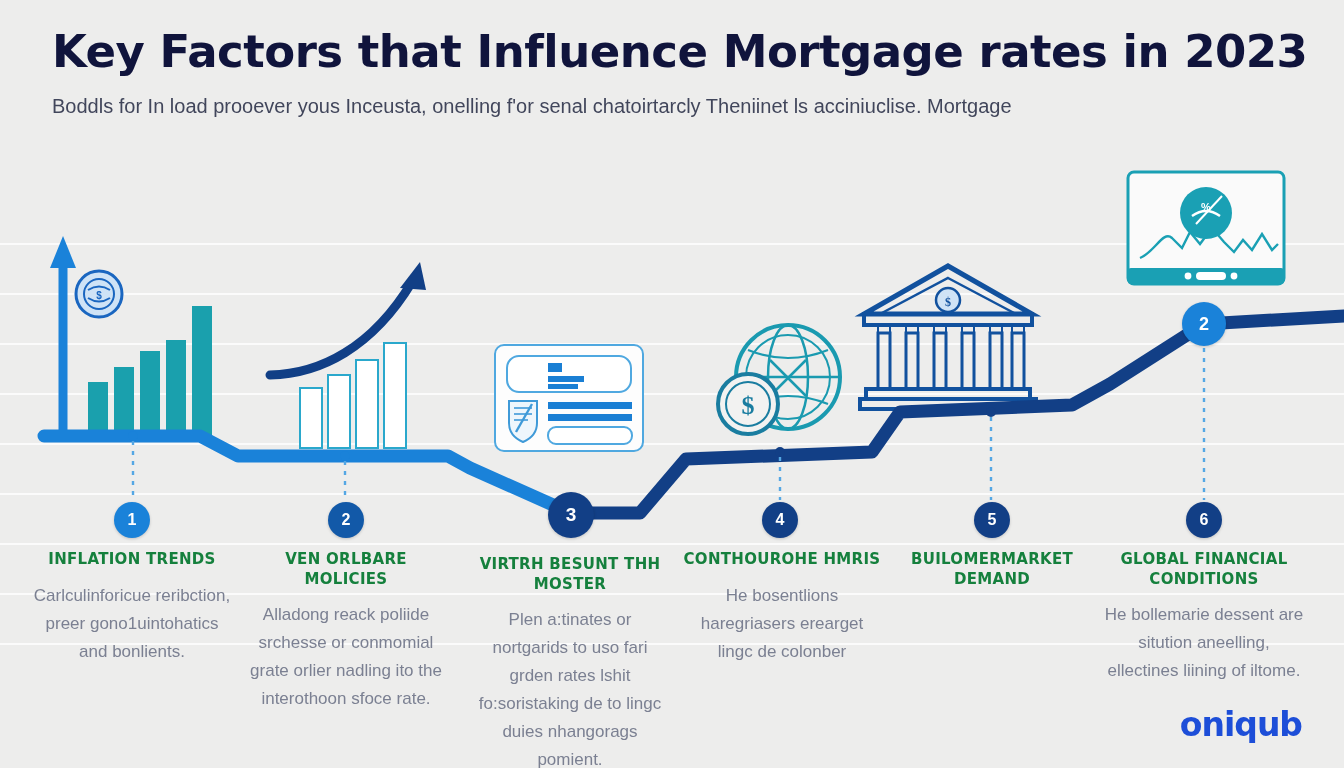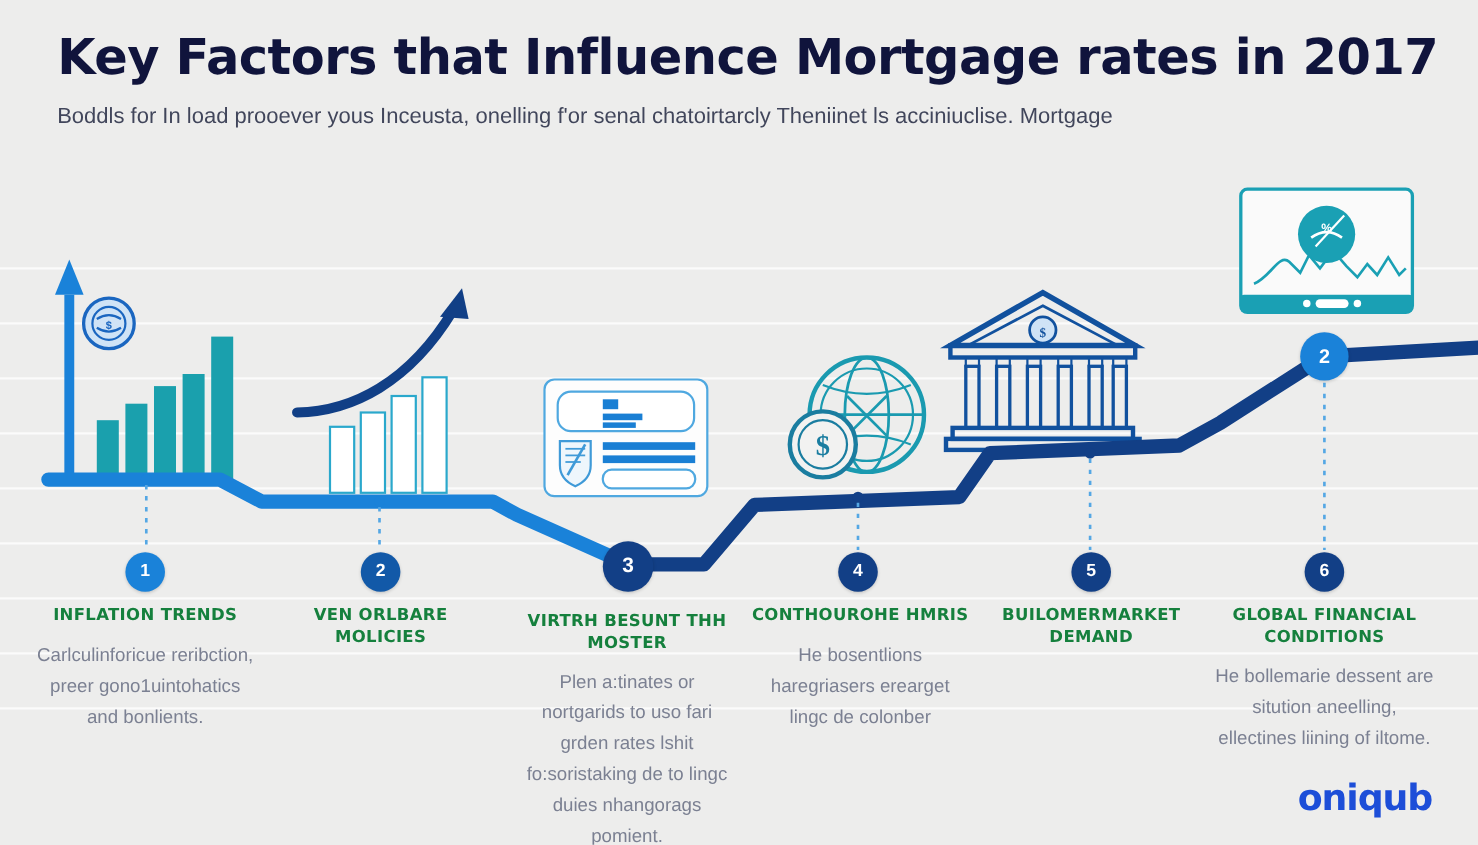--- a/index.html
+++ b/index.html
@@ -64,21 +64,21 @@
     <div class="grid" style="top:343px"></div>
     <div class="grid" style="top:393px"></div>
     <div class="grid" style="top:443px"></div>
     <div class="grid" style="top:493px"></div>
     <div class="grid" style="top:543px"></div>
     <div class="grid" style="top:593px"></div>
     <div class="grid" style="top:643px"></div>
   </div>
 
   <div class="header">
-    <div class="title">Key Factors that Influence Mortgage rates in 2017</div>
+    <div class="title">Key Factors that Influence Mortgage rates in 2023</div>
     <div class="subtitle">Boddls for In load prooever yous Inceusta, onelling f'or senal chatoirtarcly Theniinet ls acciniuclise. Mortgage</div>
   </div>
 
   <svg class="layer" viewBox="0 0 1344 768">
 
     <g>
       <line x1="63" y1="268" x2="63" y2="437" stroke="#1a82d9" stroke-width="9"></line>
       <polygon points="63,236 50,268 76,268" fill="#1a82d9"></polygon>
       <rect x="88" y="382" width="20" height="55" fill="#1aa0ad"></rect>
       <rect x="114" y="367" width="20" height="70" fill="#1aa0ad"></rect>
@@ -215,20 +215,21 @@
     <span>6</span>
   </div>
 
   <div class="caption" style="left:32px;top:550px;">
     <div class="cap-title">INFLATION TRENDS</div>
     <div class="cap-body">Carlculinforicue reribction, preer gono1uintohatics and bonlients.</div>
   </div>
 
   <div class="caption" style="left:246px;top:550px;">
     <div class="cap-title">VEN ORLBARE MOLICIES</div>
+    <div class="cap-body">Alladong reack poliide srchesse or conmomial grate orlier nadling ito the interothoon sfoce rate.</div>
   </div>
 
   <div class="caption" style="left:470px;top:555px;">
     <div class="cap-title">VIRTRH BESUNT THH MOSTER</div>
     <div class="cap-body">Plen a:tinates or nortgarids to uso fari grden rates lshit fo:soristaking de to lingc duies nhangorags pomient.</div>
   </div>
 
   <div class="caption" style="left:682px;top:550px;">
     <div class="cap-title">CONTHOUROHE HMRIS</div>
     <div class="cap-body">He bosentlions haregriasers erearget lingc de colonber</div>

